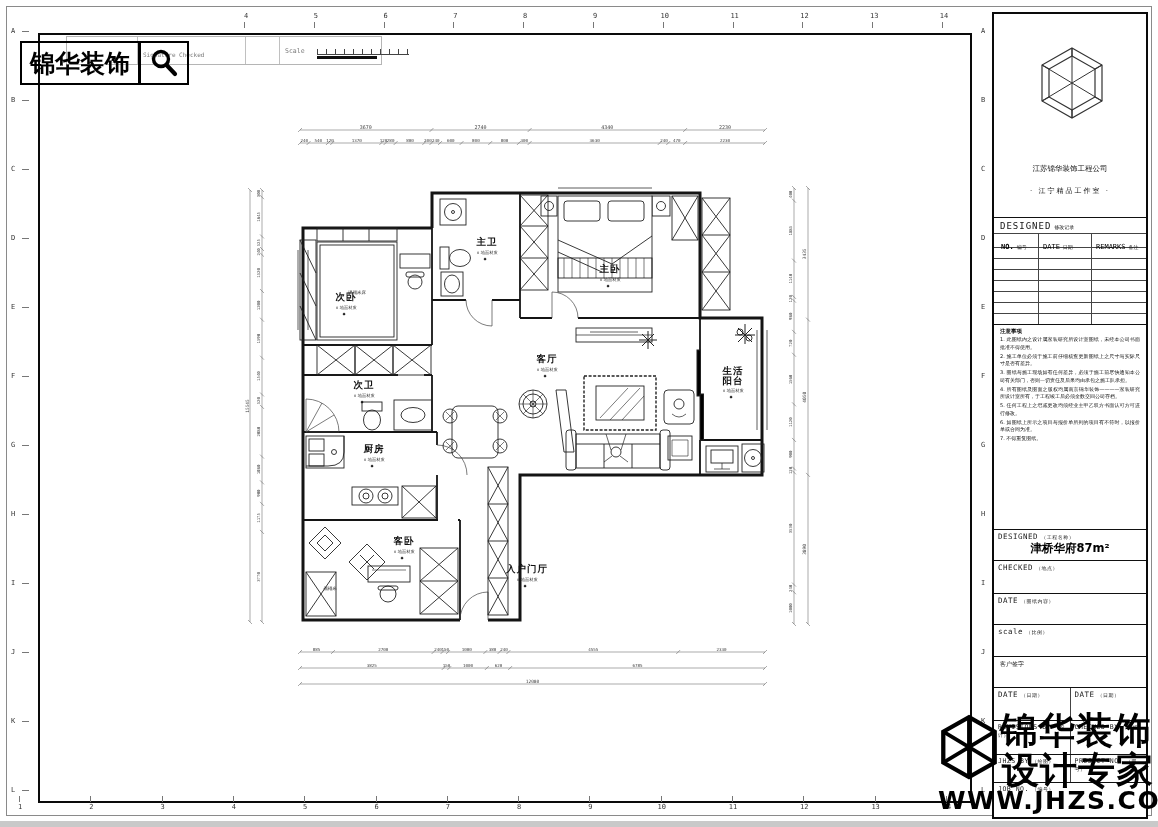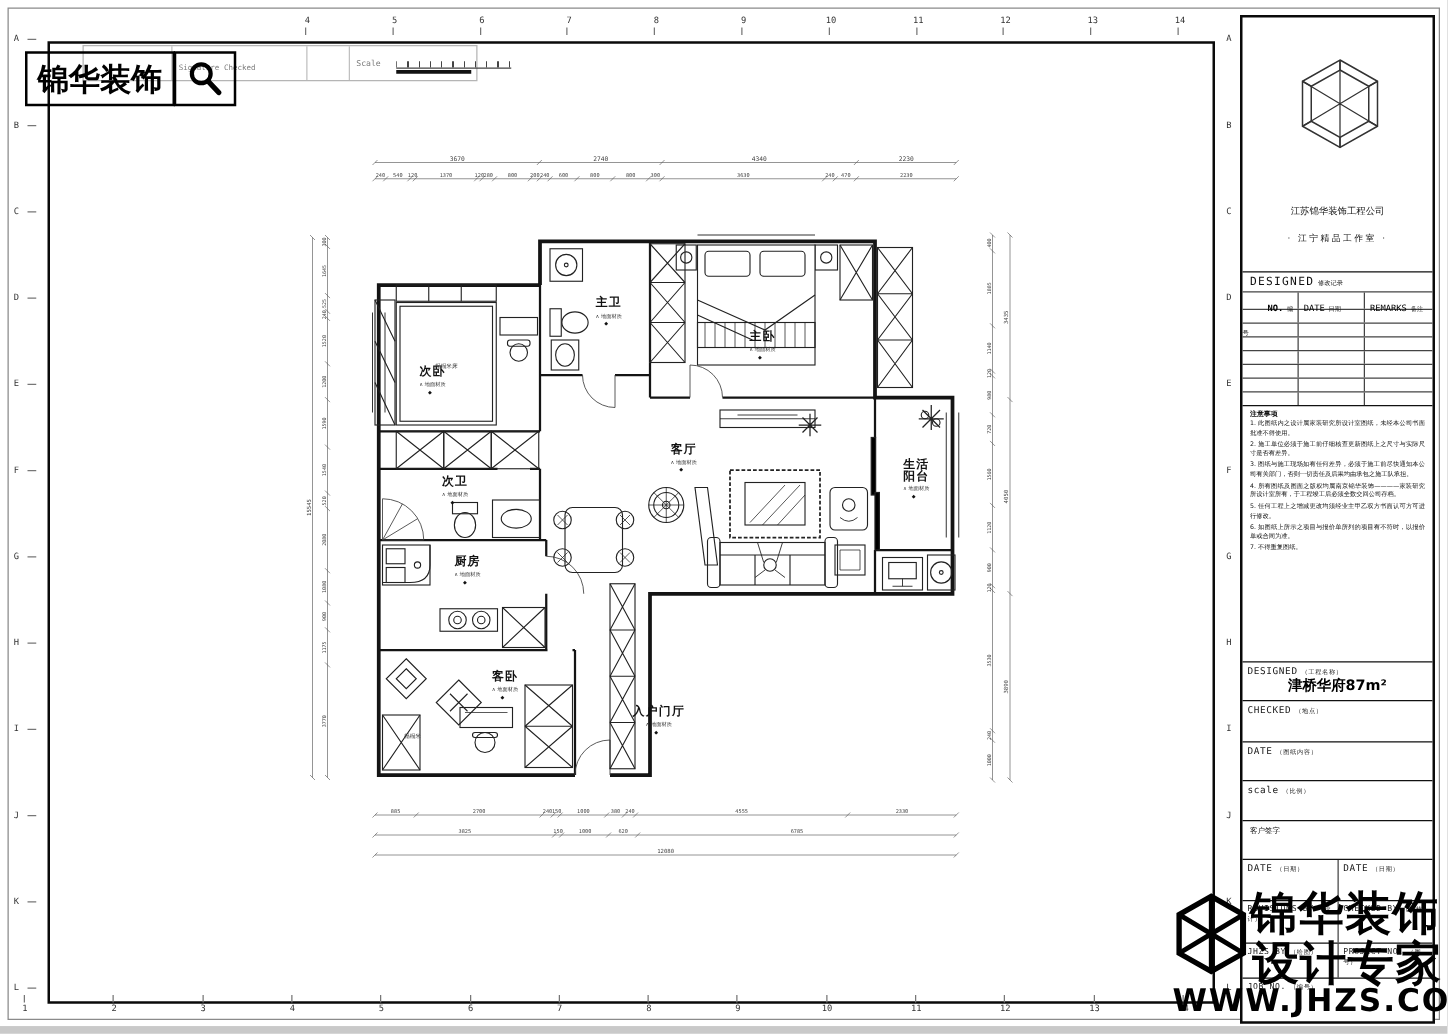--- a/index.html
+++ b/index.html
@@ -532,21 +532,21 @@
       <div style="position:absolute;left:0;top:150px;width:100%;text-align:center;font-size:7.5px;color:#111;">江苏锦华装饰工程公司</div>
       <div style="position:absolute;left:0;top:172px;width:100%;text-align:center;font-size:7px;color:#111;letter-spacing:2px;">· 江宁精品工作室 ·</div>
     </div>
 
     <div class="tb-section" style="top:203px;height:107px;">
       <div style="display:flex;align-items:baseline;padding:3px 0 2px 6px;">
         <span class="cad" style="font-size:9px;letter-spacing:1px;color:#111;">DESIGNED</span>
         <span class="cn">修改记录</span>
       </div>
       <div style="display:flex;border-top:1px solid #444;height:13px;align-items:center;">
-        <span class="rev-c1" style="height:100%;"><span class="cad" style="font-size:7px;padding-left:20px;font-weight:bold;">NO.</span><span class="cn">编号</span></span>
+        <span class="rev-c1" style="height:100%;"><span class="cad" style="font-size:7px;padding-left:7px;font-weight:bold;">NO.</span><span class="cn">编号</span></span>
         <span class="rev-c2" style="height:100%;"><span class="cad" style="font-size:7px;padding-left:4px;">DATE</span><span class="cn">日期</span></span>
         <span class="rev-c3" style="height:100%;"><span class="cad" style="font-size:7px;padding-left:4px;">REMARKS</span><span class="cn">备注</span></span>
       </div>
       <div id="rev-rows">
           <div class="rev-row">
             <span class="rev-c1"></span>
             <span class="rev-c2"></span>
             <span class="rev-c3"></span>
           </div>
           <div class="rev-row">

